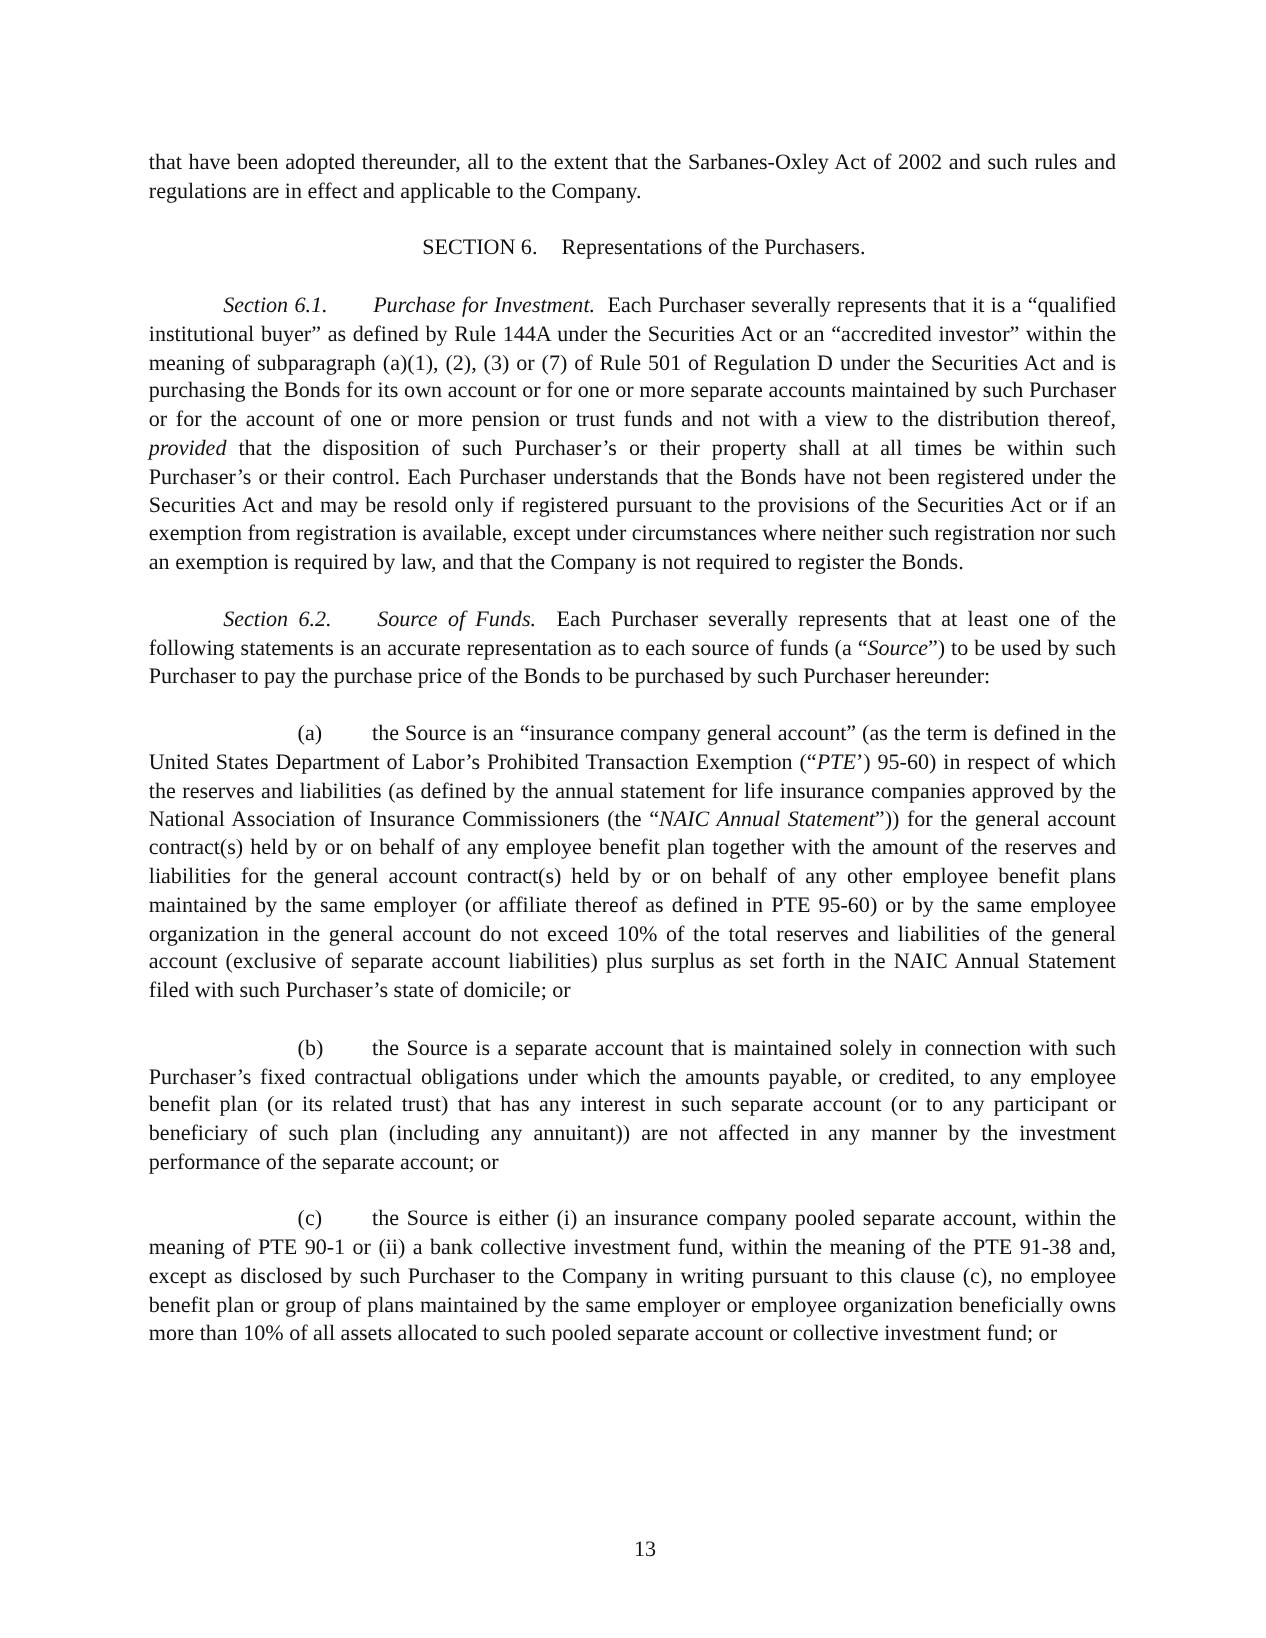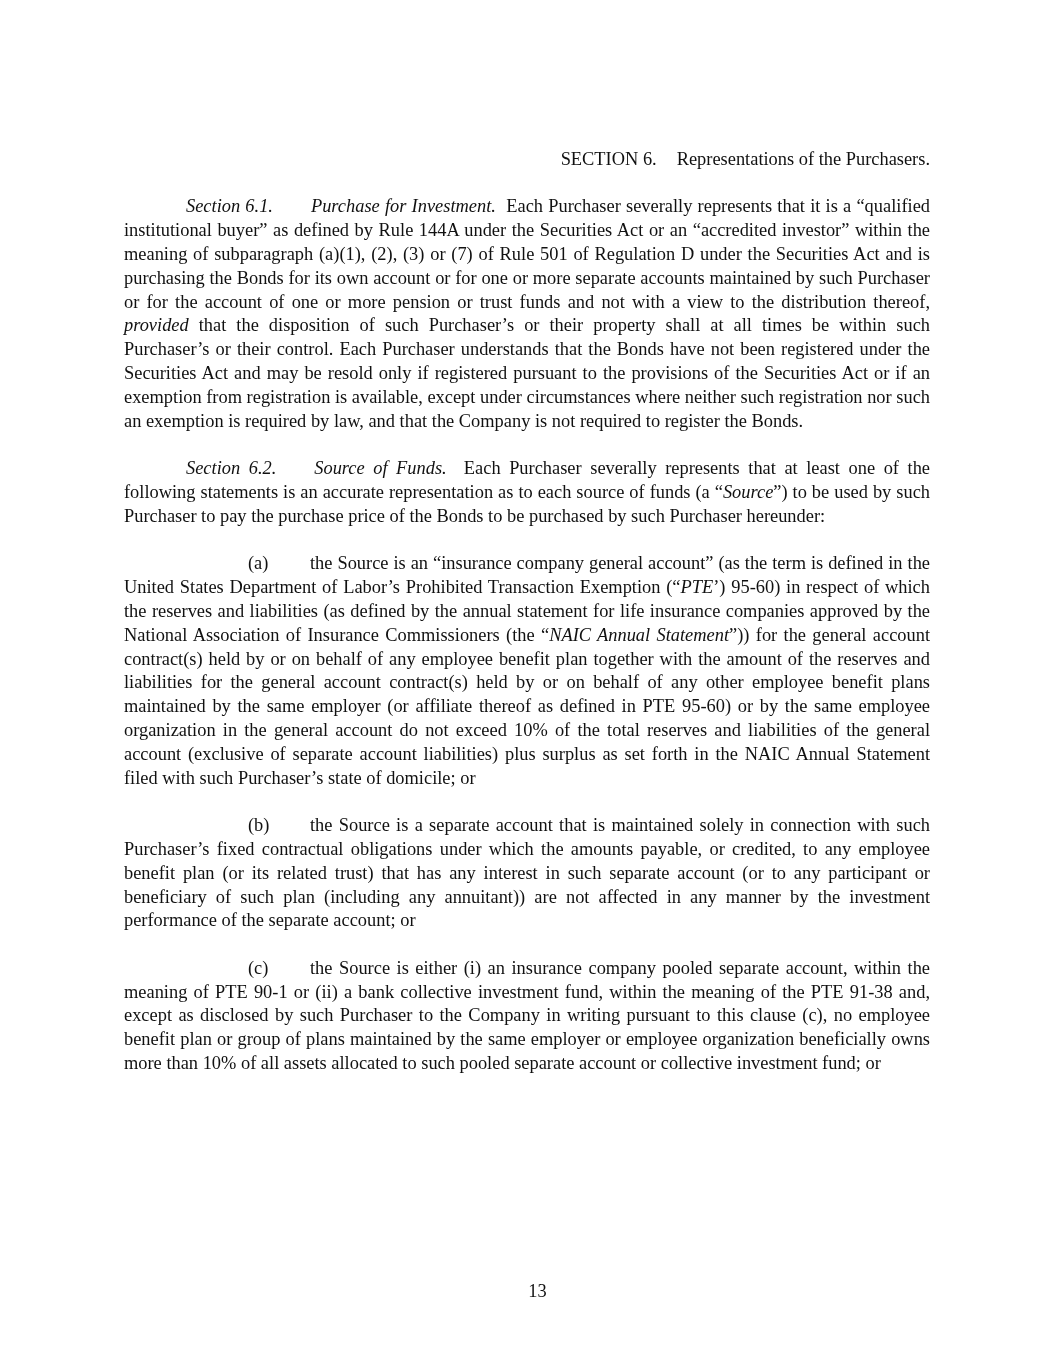--- a/index.html
+++ b/index.html
@@ -22,23 +22,24 @@
   .page-number {
     position: absolute; top: 1281px; left: 0; width: 1055px;
     text-align: center; font-size: 18.4px; padding-left: 10px;
   }
 </style>
 </head>
 <body>
 
 <div class="page">
 
+  <p>that have been adopted thereunder, all to the extent that the Sarbanes-Oxley Act of 2002 and such rules and regulations are in effect and applicable to the Company.</p>
   <div class="gap"></div>
 
-  <p style="text-align:right;margin-left:19px;">
+  <p style="text-align:center;margin-left:19px;">
     <span>SECTION 6.</span><span class="tabsp-s"></span><span>Representations of the Purchasers.</span>
   </p>
   <div class="gap"></div>
 
   <p class="indent1">
     <em>Section 6.1.</em><span class="tabsp-s" style="width:38px"></span><em>Purchase for Investment.</em>&nbsp; <span>Each Purchaser severally represents that it is a “qualified institutional buyer” as defined by Rule 144A under the Securities Act or an “accredited investor” within the meaning of subparagraph (a)(1), (2), (3) or (7) of Rule 501 of Regulation D under the Securities Act and is purchasing the Bonds for its own account or for one or more separate accounts maintained by such Purchaser or for the account of one or more pension or trust funds and not with a view to the distribution thereof,</span> <em>provided</em> <span>that the disposition of such Purchaser’s or their property shall at all times be within such Purchaser’s or their control. Each Purchaser understands that the Bonds have not been registered under the Securities Act and may be resold only if registered pursuant to the provisions of the Securities Act or if an exemption from registration is available, except under circumstances where neither such registration nor such an exemption is required by law, and that the Company is not required to register the Bonds.</span>
   </p>
   <div class="gap"></div>
 
   <p class="indent1">

